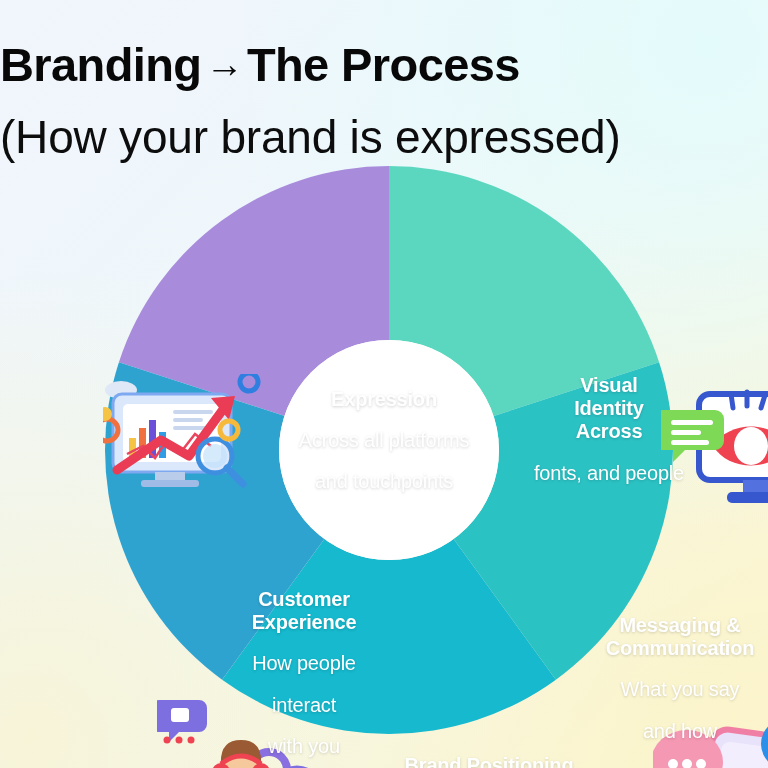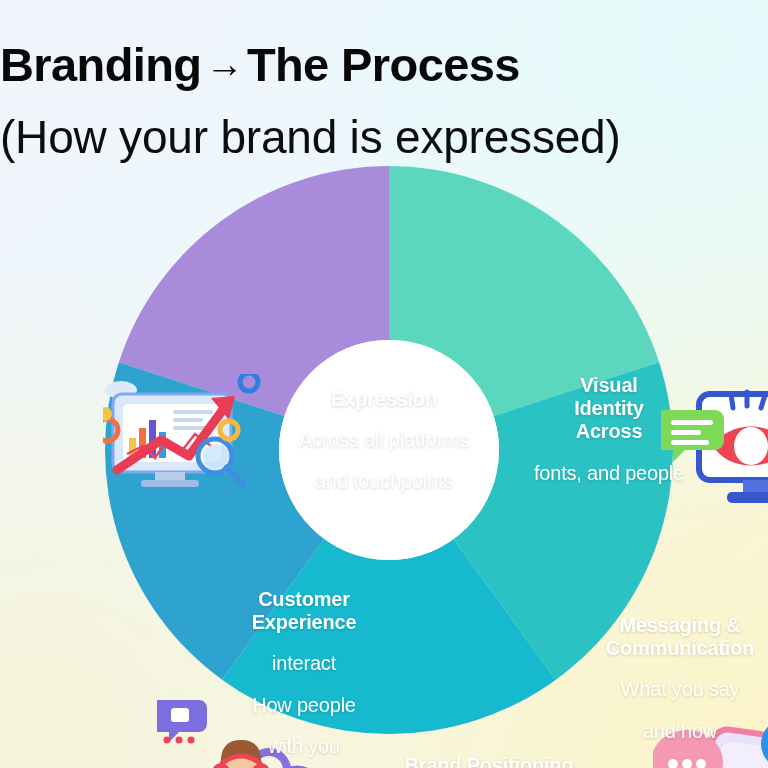--- a/index.html
+++ b/index.html
@@ -246,19 +246,19 @@
     </div>
 
     <div class="seg-label" id="label-positioning">
       <span class="lbl-title">Brand Positioning</span>
 
     </div>
 
     <div class="seg-label" id="label-customer">
       <span class="lbl-title">Customer</span>
       <span class="lbl-title">Experience</span>
+      <span class="lbl-desc">How people</span>
       <span class="lbl-desc">interact</span>
-      <span class="lbl-desc">How people</span>
       <span class="lbl-desc">with you</span>
     </div>
 
   </div>
 </div>
 
 </body></html>

